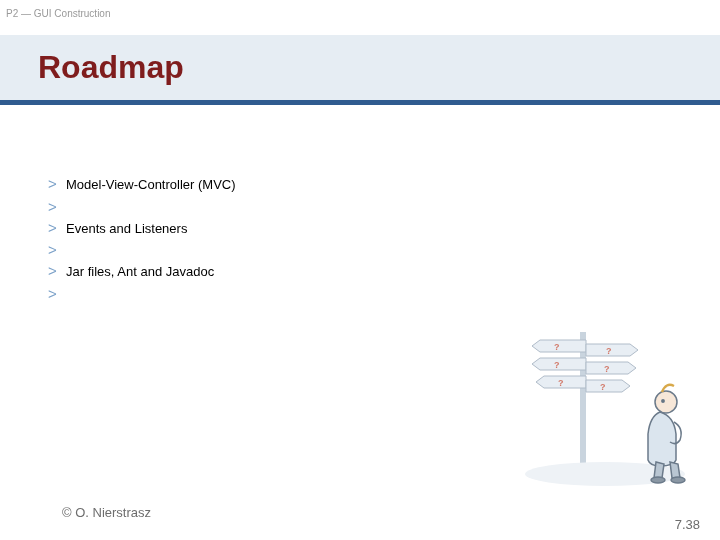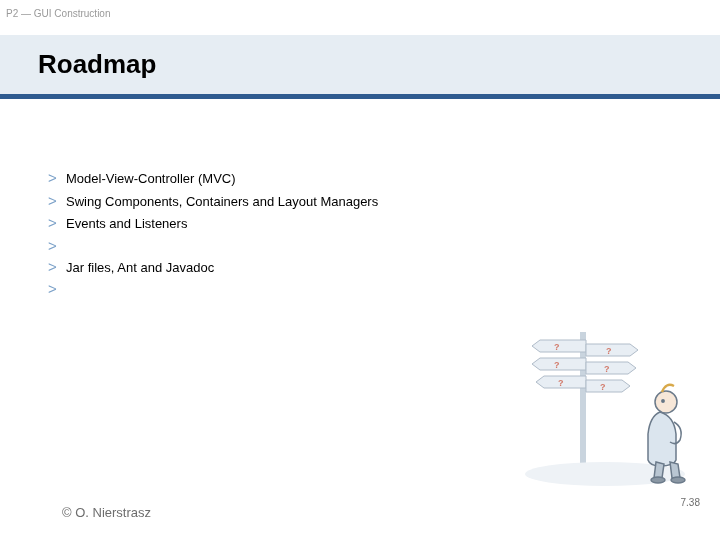--- a/index.html
+++ b/index.html
@@ -15,23 +15,23 @@
     font-size: 10px;
     color: #9a9a9a;
     padding: 8px 6px 0 6px;
   }
   .title-band {
     background: #e6edf3;
     padding: 14px 0 14px 38px;
     margin-top: 16px;
   }
   .title-band h1 {
-    font-size: 26px;
+    font-size: 32px;
     font-weight: bold;
-    color: #000000;
+    color: #7f1d1d;
   }
   .blue-rule {
     height: 5px;
     background: #2f5b8f;
     width: 100%;
   }
   .content {
     padding: 70px 0 0 48px;
   }
   .item {
@@ -54,22 +54,22 @@
   .footer-left {
     position: absolute;
     left: 62px;
     bottom: 20px;
     font-size: 13px;
     color: #6d6d6d;
   }
   .footer-right {
     position: absolute;
     right: 20px;
-    bottom: 32px;
-    font-size: 10px;
+    bottom: 8px;
+    font-size: 13px;
     color: #6d6d6d;
   }
   .illustration {
     position: absolute;
     right: 10px;
     bottom: 48px;
     width: 200px;
     height: 170px;
   }
 </style>
@@ -83,21 +83,20 @@
 </div>
 <div class="blue-rule"></div>
 
 <div class="content">
   <div class="item">
     <span class="gt">&gt;</span>
     <span class="txt">Model-View-Controller (MVC)</span>
   </div>
   <div class="item">
     <span class="gt">&gt;</span>
-    <span class="txt">Swing Components, Containers and Layout Managers</span>
   </div>
   <div class="item">
     <span class="gt">&gt;</span>
     <span class="txt">Events and Listeners</span>
   </div>
   <div class="item">
     <span class="gt">&gt;</span>
   </div>
   <div class="item">
     <span class="gt">&gt;</span>

